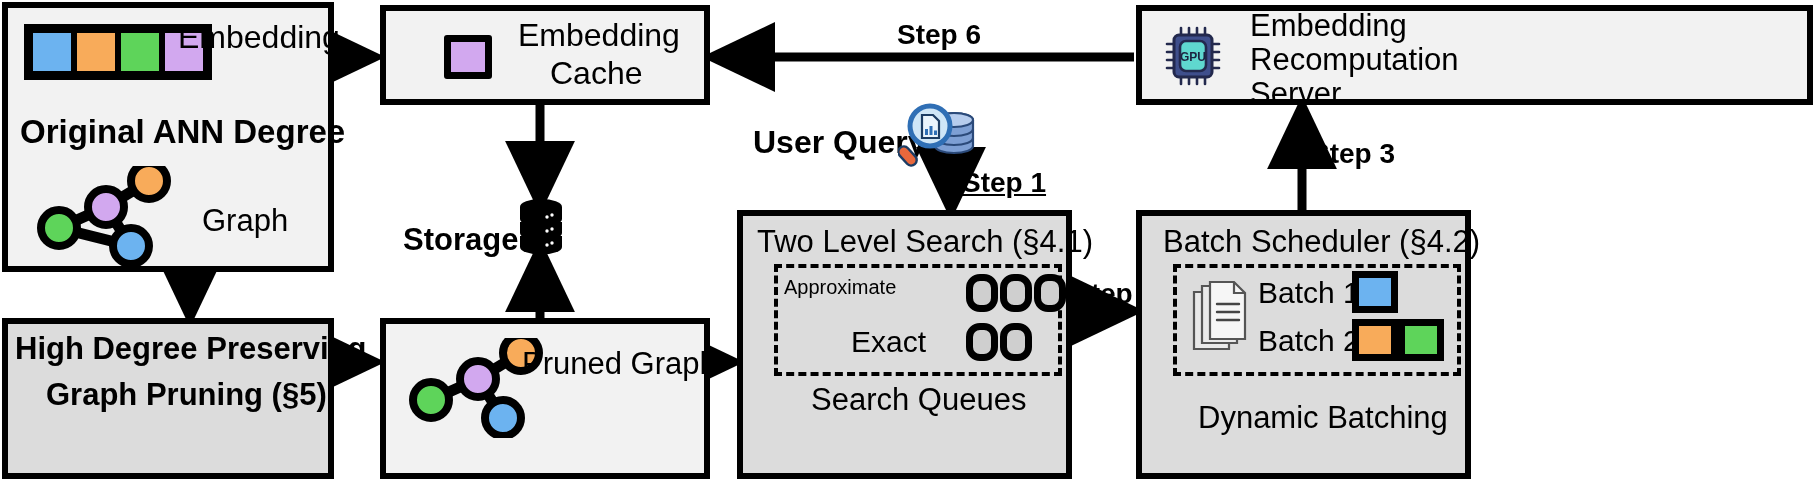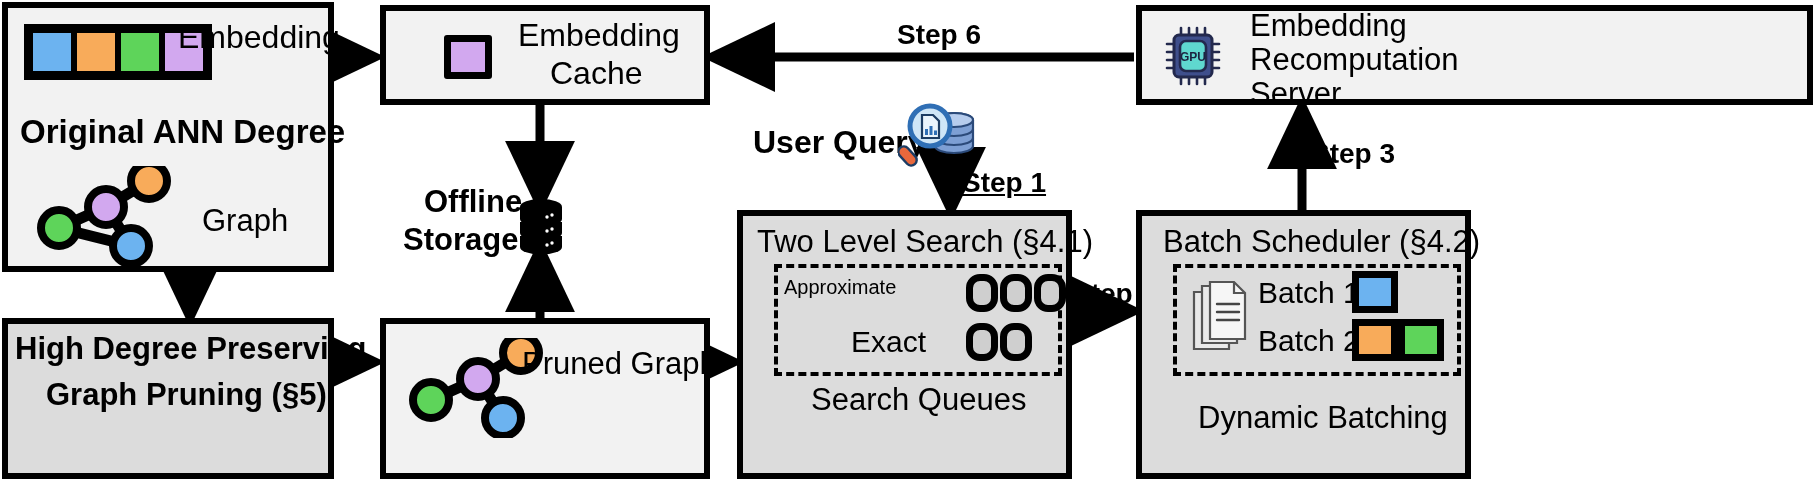--- a/index.html
+++ b/index.html
@@ -101,21 +101,20 @@
   </div>
   <div class="ttl bold" style="left:15px;top:331px;font-size:31px;">High Degree Preserving</div>
   <div class="ttl bold" style="left:46px;top:377px;font-size:31px;">Graph Pruning (§5)</div>
 
   <div class="box" style="left:380px;top:5px;width:330px;height:100px;">
   </div>
   <div class="sqbox" style="left:444px;top:35px;width:48px;height:44px;background:#d2a8ef;border-radius:3px;"></div>
   <div class="ttl" style="left:518px;top:17px;font-size:32px;">Embedding</div>
   <div class="ttl" style="left:518px;top:55px;font-size:32px;margin-left:32px;">Cache</div>
 
-  <div class="ttl bold" style="left:424px;top:184px;font-size:31px;">Offline</div>
   <div class="ttl bold" style="left:403px;top:222px;font-size:31px;">Storage</div>
 
   <svg class="graphfig" style="left:518px;top:198px;width:46px;height:58px;" viewBox="0 0 46 58">
     <g fill="#000">
       <ellipse cx="23" cy="9" rx="21" ry="8"></ellipse>
       <rect x="2" y="9" width="42" height="12"></rect>
       <ellipse cx="23" cy="21" rx="21" ry="7.5"></ellipse>
       <rect x="2" y="24" width="42" height="11"></rect>
       <ellipse cx="23" cy="35" rx="21" ry="7.5"></ellipse>
       <rect x="2" y="38" width="42" height="11"></rect>

